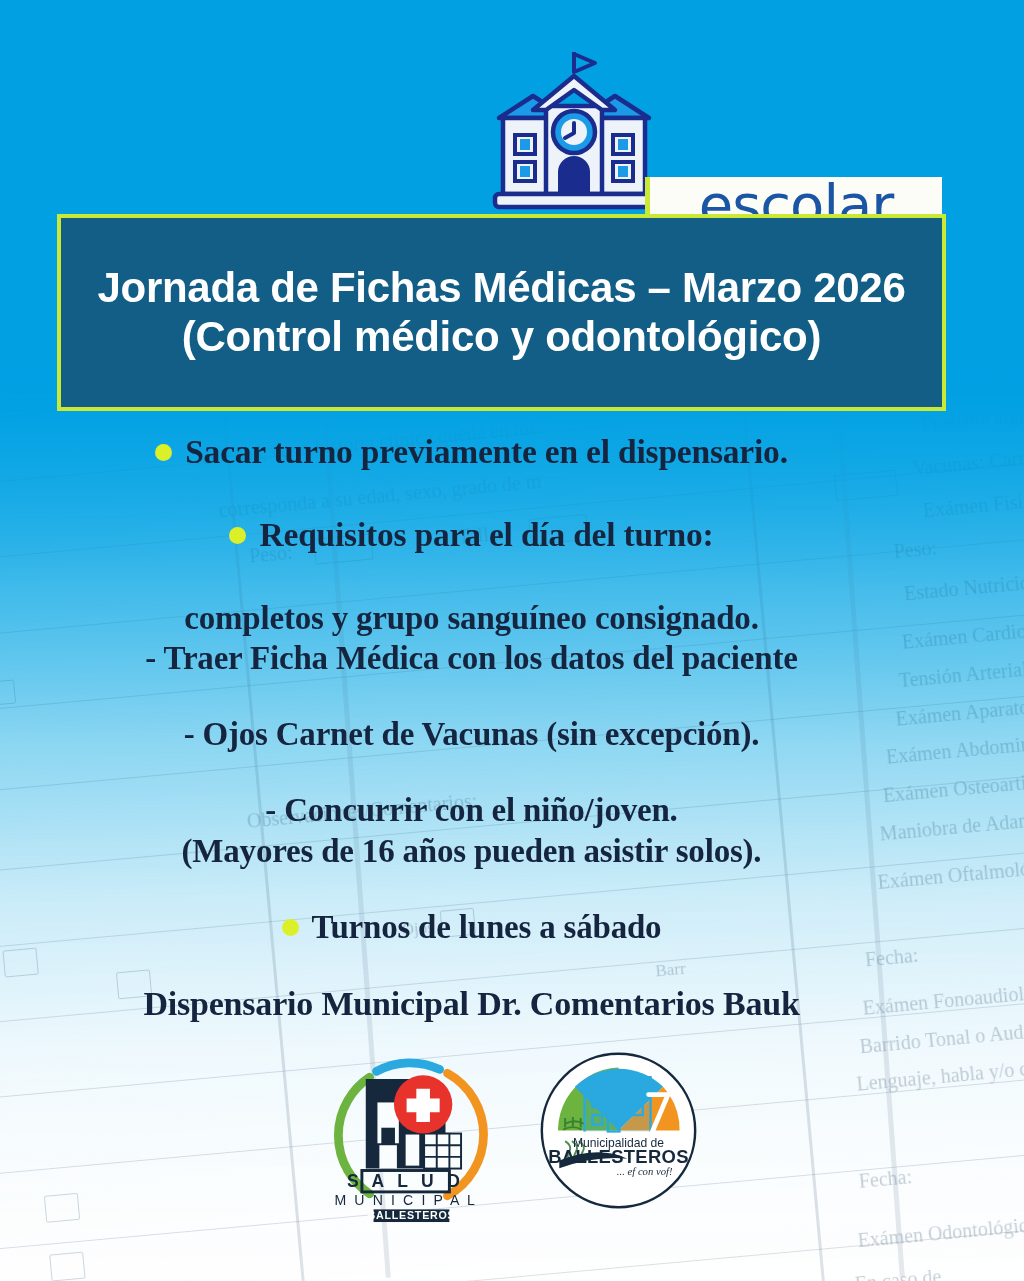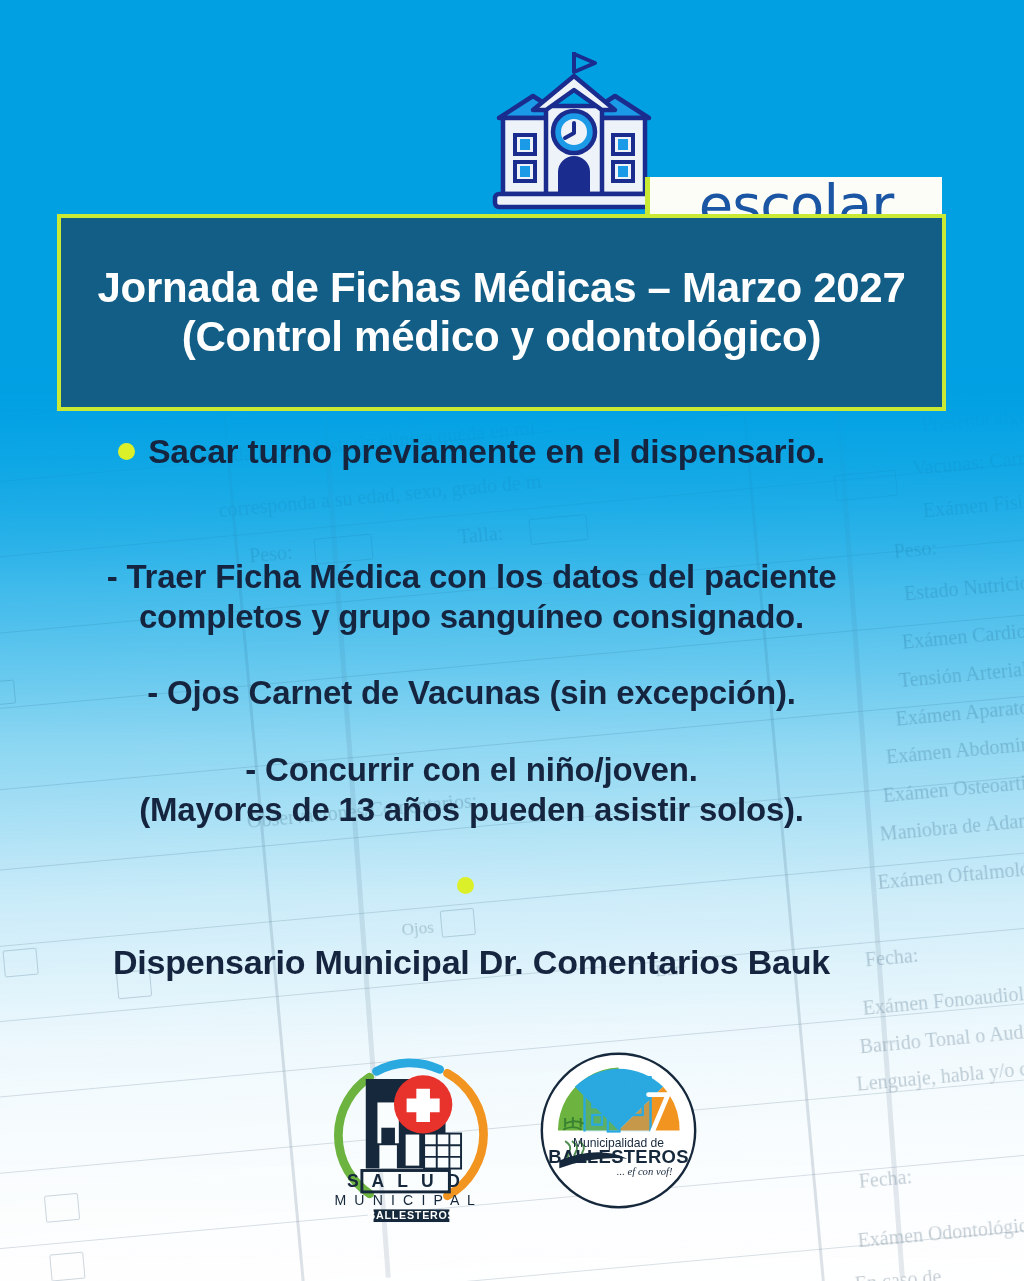--- a/index.html
+++ b/index.html
@@ -115,21 +115,21 @@
     font-weight:bold;
     line-height:1.16;
     text-align:center;
     letter-spacing:-0.3px;
     padding:0 26px;
     font-family:"Liberation Sans", sans-serif;
   }
 
   
   .content{
-    position:absolute; left:0; top:432px; width:943px;
+    position:absolute; left:0; top:432px; width:943px;font-family:Liberation Serif, serif;
   }
   .line{
     position:relative;
     text-align:center;
     color:#16253f;
     font-weight:bold;
     font-size:33px;
     line-height:1.22;
     padding:0 44px;
     letter-spacing:-0.2px;
@@ -269,50 +269,53 @@
         <rect x="6" y="144" width="158" height="13" rx="4" fill="#eef3f9" stroke="#1b2c8f" stroke-width="4.5"></rect>
       </svg>
     </div>
 
     <div class="escolar-box">
       <span>escolar</span>
     </div>
   </div>
 
   <div class="banner">
-    <h1>Jornada de Fichas Médicas – Marzo 2027 (Control médico y odontológico)</h1>
+    <h1>Jornada de Fichas Médicas – Marzo 2026 (Control médico y odontológico)</h1>
   </div>
 
   <div class="content">
 
     <div class="line lead">
       <span class="bullet"></span><span>Sacar turno previamente en el dispensario.</span>
     </div>
 
     <div class="gap-lg"></div>
 
+    <div class="line lead">
+      <span class="bullet"></span><span>Requisitos para el día del turno:</span>
+    </div>
 
     <div class="gap-lg"></div>
 
+    <div class="line">completos y grupo sanguíneo consignado.</div>
     <div class="line">- Traer Ficha Médica con los datos del paciente</div>
-    <div class="line">completos y grupo sanguíneo consignado.</div>
 
     <div class="gap-md"></div>
 
     <div class="line">- Ojos Carnet de Vacunas (sin excepción).</div>
 
     <div class="gap-md"></div>
 
     <div class="line">- Concurrir con el niño/joven.</div>
-    <div class="line">(Mayores de 13 años pueden asistir solos).</div>
+    <div class="line">(Mayores de 16 años pueden asistir solos).</div>
 
     <div class="gap-md"></div>
 
     <div class="line">
-      <span class="bullet"></span>
+      <span class="bullet"></span><span>Turnos de lunes a sábado</span>
     </div>
 
     <div class="gap-md"></div>
 
     <div class="line site">Dispensario Municipal Dr. Comentarios Bauk</div>
   </div>
 
   <div class="logos">
 
     <div class="logo">

